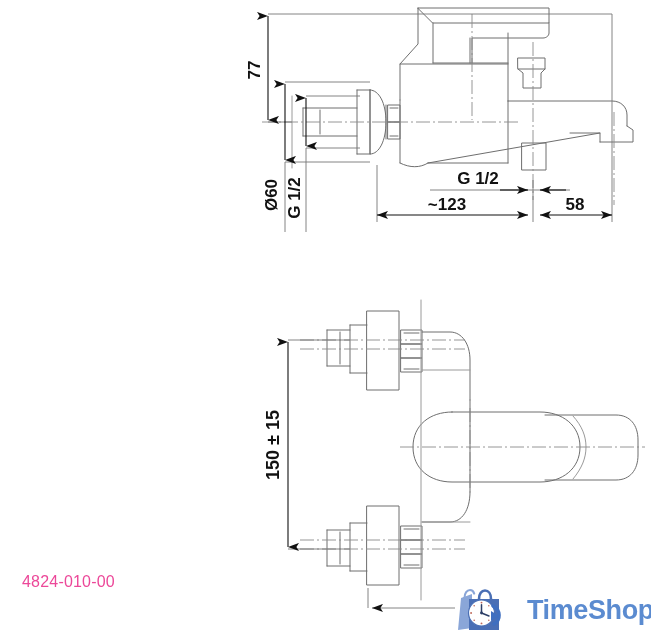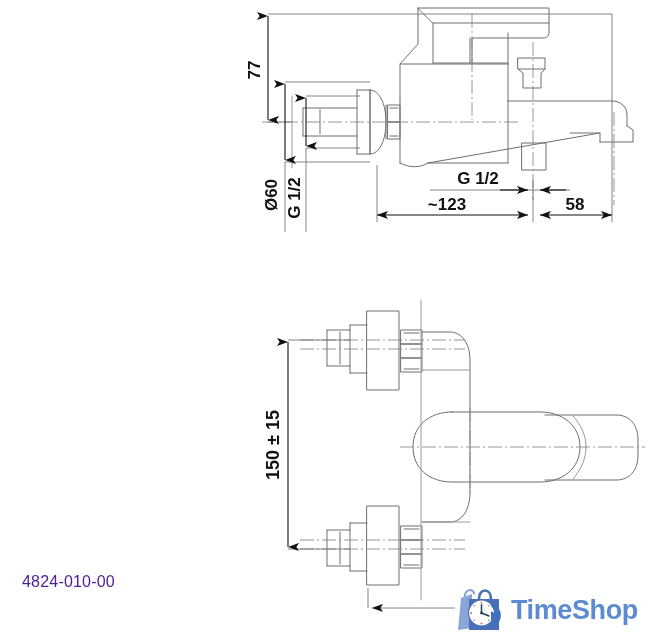--- a/index.html
+++ b/index.html
@@ -29,33 +29,33 @@
     height: 640px;
     display: block;
   }
   .part-number {
     position: absolute;
     left: 22px;
     top: 573px;
     font-family: "Liberation Sans", sans-serif;
     font-size: 16px;
     font-weight: 400;
-    color: #4c1d95;
+    color: #ec4899;
     letter-spacing: 0.2px;
     white-space: nowrap;
   }
   .brand-logo {
     position: absolute;
     left: 455px;
     top: 585px;
     width: 190px;
     height: 50px;
     display: flex;
     align-items: center;
-    gap: 4px;
+    gap: 20px;
   }
   .brand-mark {
     width: 52px;
     height: 48px;
     flex: 0 0 auto;
   }
   .brand-text {
     font-family: "Liberation Sans", sans-serif;
     font-size: 27px;
     font-weight: 700;

